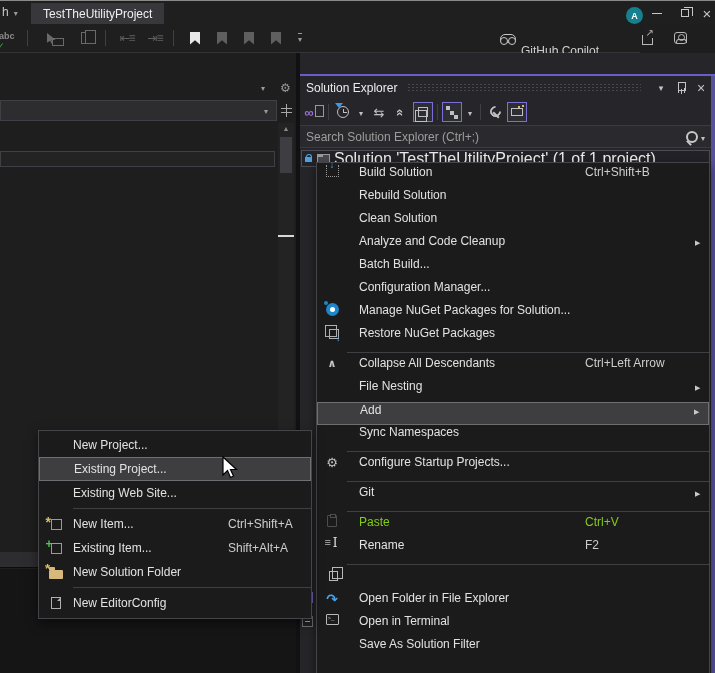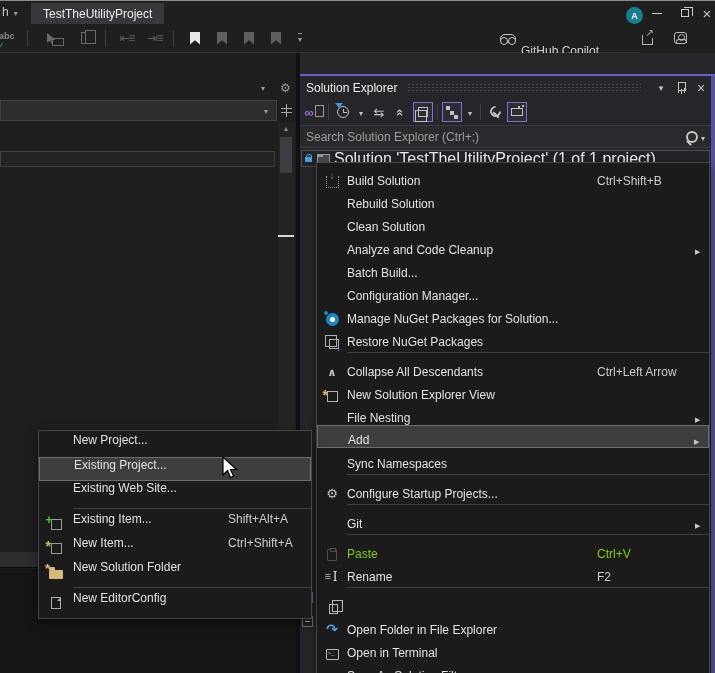--- a/index.html
+++ b/index.html
@@ -110,34 +110,34 @@
   .i-lock::after { content:""; position:absolute; left:0; top:3px; width:7px; height:5px; background:#4ea0e0; }
   .i-sol { position:relative; width:13px; height:9px; border:1px solid #9a9a9a; background:#4a4a4e; margin:0 4px; }
   .i-sol::before { content:""; position:absolute; left:0; top:0; width:5px; height:2px; background:#9a9a9a; }
   .sol-label { color:#ececec; white-space:nowrap; font-size:16px; }
   .expander { position:absolute; width:11px; height:11px; display:flex; align-items:center; justify-content:center; background:#232327; }
   .expander::before { content:""; width:5px; height:1px; background:#b8b8b8; }
   .exp1 { left:2px; top:539px; border:1px solid #8074d0; }
   .exp2 { left:2px; top:563px; border:1px solid #787878; }
   
   .cmenu { position:absolute; left:316px; top:162px; width:394px; height:520px; background:#1b1b1c; border:1px solid #454549; padding-top:2px; box-shadow:0 4px 10px rgba(0,0,0,.5); }
-  .mrow { height:23px; display:flex; align-items:flex-end; }
+  .mrow { height:23px; display:flex; align-items:flex-start;gap:12px; }
   .mrow .ic { width:30px; display:flex; align-items:center; justify-content:center; flex:none; }
   .mrow .lbl { flex:1; color:#e2e2e2; white-space:nowrap; overflow:hidden; }
   .mrow .sc { width:98px; flex:none; color:#cdcdcd; white-space:nowrap; }
   .mrow .arr { width:14px; flex:none; text-align:left; }
   .arr-g::before { content:"▶"; font-size:7px; color:#c8c8c8; }
   .mrow.hl { background:#3e3e41; border:1px solid #6e6e73; height:23px; }
   .mrow.disabled .lbl, .mrow.disabled .sc { color:#84cc16; }
   .mrow.disabled .ic { opacity:.45; }
   .msep { height:7px; display:flex; align-items:center; }
   .msep::before { content:""; margin-left:30px; flex:1; height:1px; background:#3f3f44; }
   
   .smenu { position:absolute; left:38px; top:430px; width:274px; background:#1b1b1c; border:1px solid #454549; padding:2px 0 3px; box-shadow:0 4px 10px rgba(0,0,0,.5); }
-  .srow { height:24px; display:flex; }
+  .srow { height:24px; display:flex; align-items:center; }
   .srow .ic { width:34px; display:flex; align-items:center; justify-content:center; flex:none; }
   .srow .lbl { flex:1; color:#e2e2e2; white-space:nowrap; }
   .srow .sc { width:83px; flex:none; color:#cdcdcd; white-space:nowrap; }
   .srow.hl { background:#3e3e41; border:1px solid #6e6e73; }
   .ssep { height:7px; display:flex; align-items:center; }
   .ssep::before { content:""; margin-left:34px; flex:1; height:1px; background:#3f3f44; }
   
   .i-build { position:relative; width:13px; height:12px; border:1px dotted #9a9a9a; border-top:none; }
   .i-build::before { content:"↓"; position:absolute; left:3px; top:-6px; color:#4ea0e8; font-size:10px; font-weight:bold; }
   .i-nuget { position:relative; width:13px; height:13px; border-radius:50%; background:#1c87c9; }
@@ -376,28 +376,20 @@
     <div class="msep"></div>
     <div class="mrow">
         <span class="ic">
           <span class="i-chevup"></span>
         </span>
         <span class="lbl">Collapse All Descendants</span>
         <span class="sc">Ctrl+Left Arrow</span>
         <span class="arr"></span>
       </div>
     <div class="mrow">
-        <span class="ic">
-          <span class="i-newview"></span>
-        </span>
-        <span class="lbl">New Solution Explorer View</span>
-        <span class="sc"></span>
-        <span class="arr"></span>
-      </div>
-    <div class="mrow">
         <span class="ic"></span>
         <span class="lbl">File Nesting</span>
         <span class="sc"></span>
         <span class="arr arr-g"></span>
       </div>
     <div class="mrow hl">
         <span class="ic"></span>
         <span class="lbl">Add</span>
         <span class="sc"></span>
         <span class="arr arr-g"></span>
@@ -485,31 +477,31 @@
         <span class="sc"></span>
       </div>
     <div class="srow">
         <span class="ic"></span>
         <span class="lbl">Existing Web Site...</span>
         <span class="sc"></span>
       </div>
     <div class="ssep"></div>
     <div class="srow">
         <span class="ic">
+          <span class="i-newitem"></span>
+        </span>
+        <span class="lbl">New Item...</span>
+        <span class="sc">Ctrl+Shift+A</span>
+      </div>
+    <div class="srow">
+        <span class="ic">
           <span class="i-exitem"></span>
         </span>
         <span class="lbl">Existing Item...</span>
         <span class="sc">Shift+Alt+A</span>
-      </div>
-    <div class="srow">
-        <span class="ic">
-          <span class="i-newitem"></span>
-        </span>
-        <span class="lbl">New Item...</span>
-        <span class="sc">Ctrl+Shift+A</span>
       </div>
     <div class="srow">
         <span class="ic">
           <span class="i-folder"></span>
         </span>
         <span class="lbl">New Solution Folder</span>
         <span class="sc"></span>
       </div>
     <div class="ssep"></div>
     <div class="srow">

